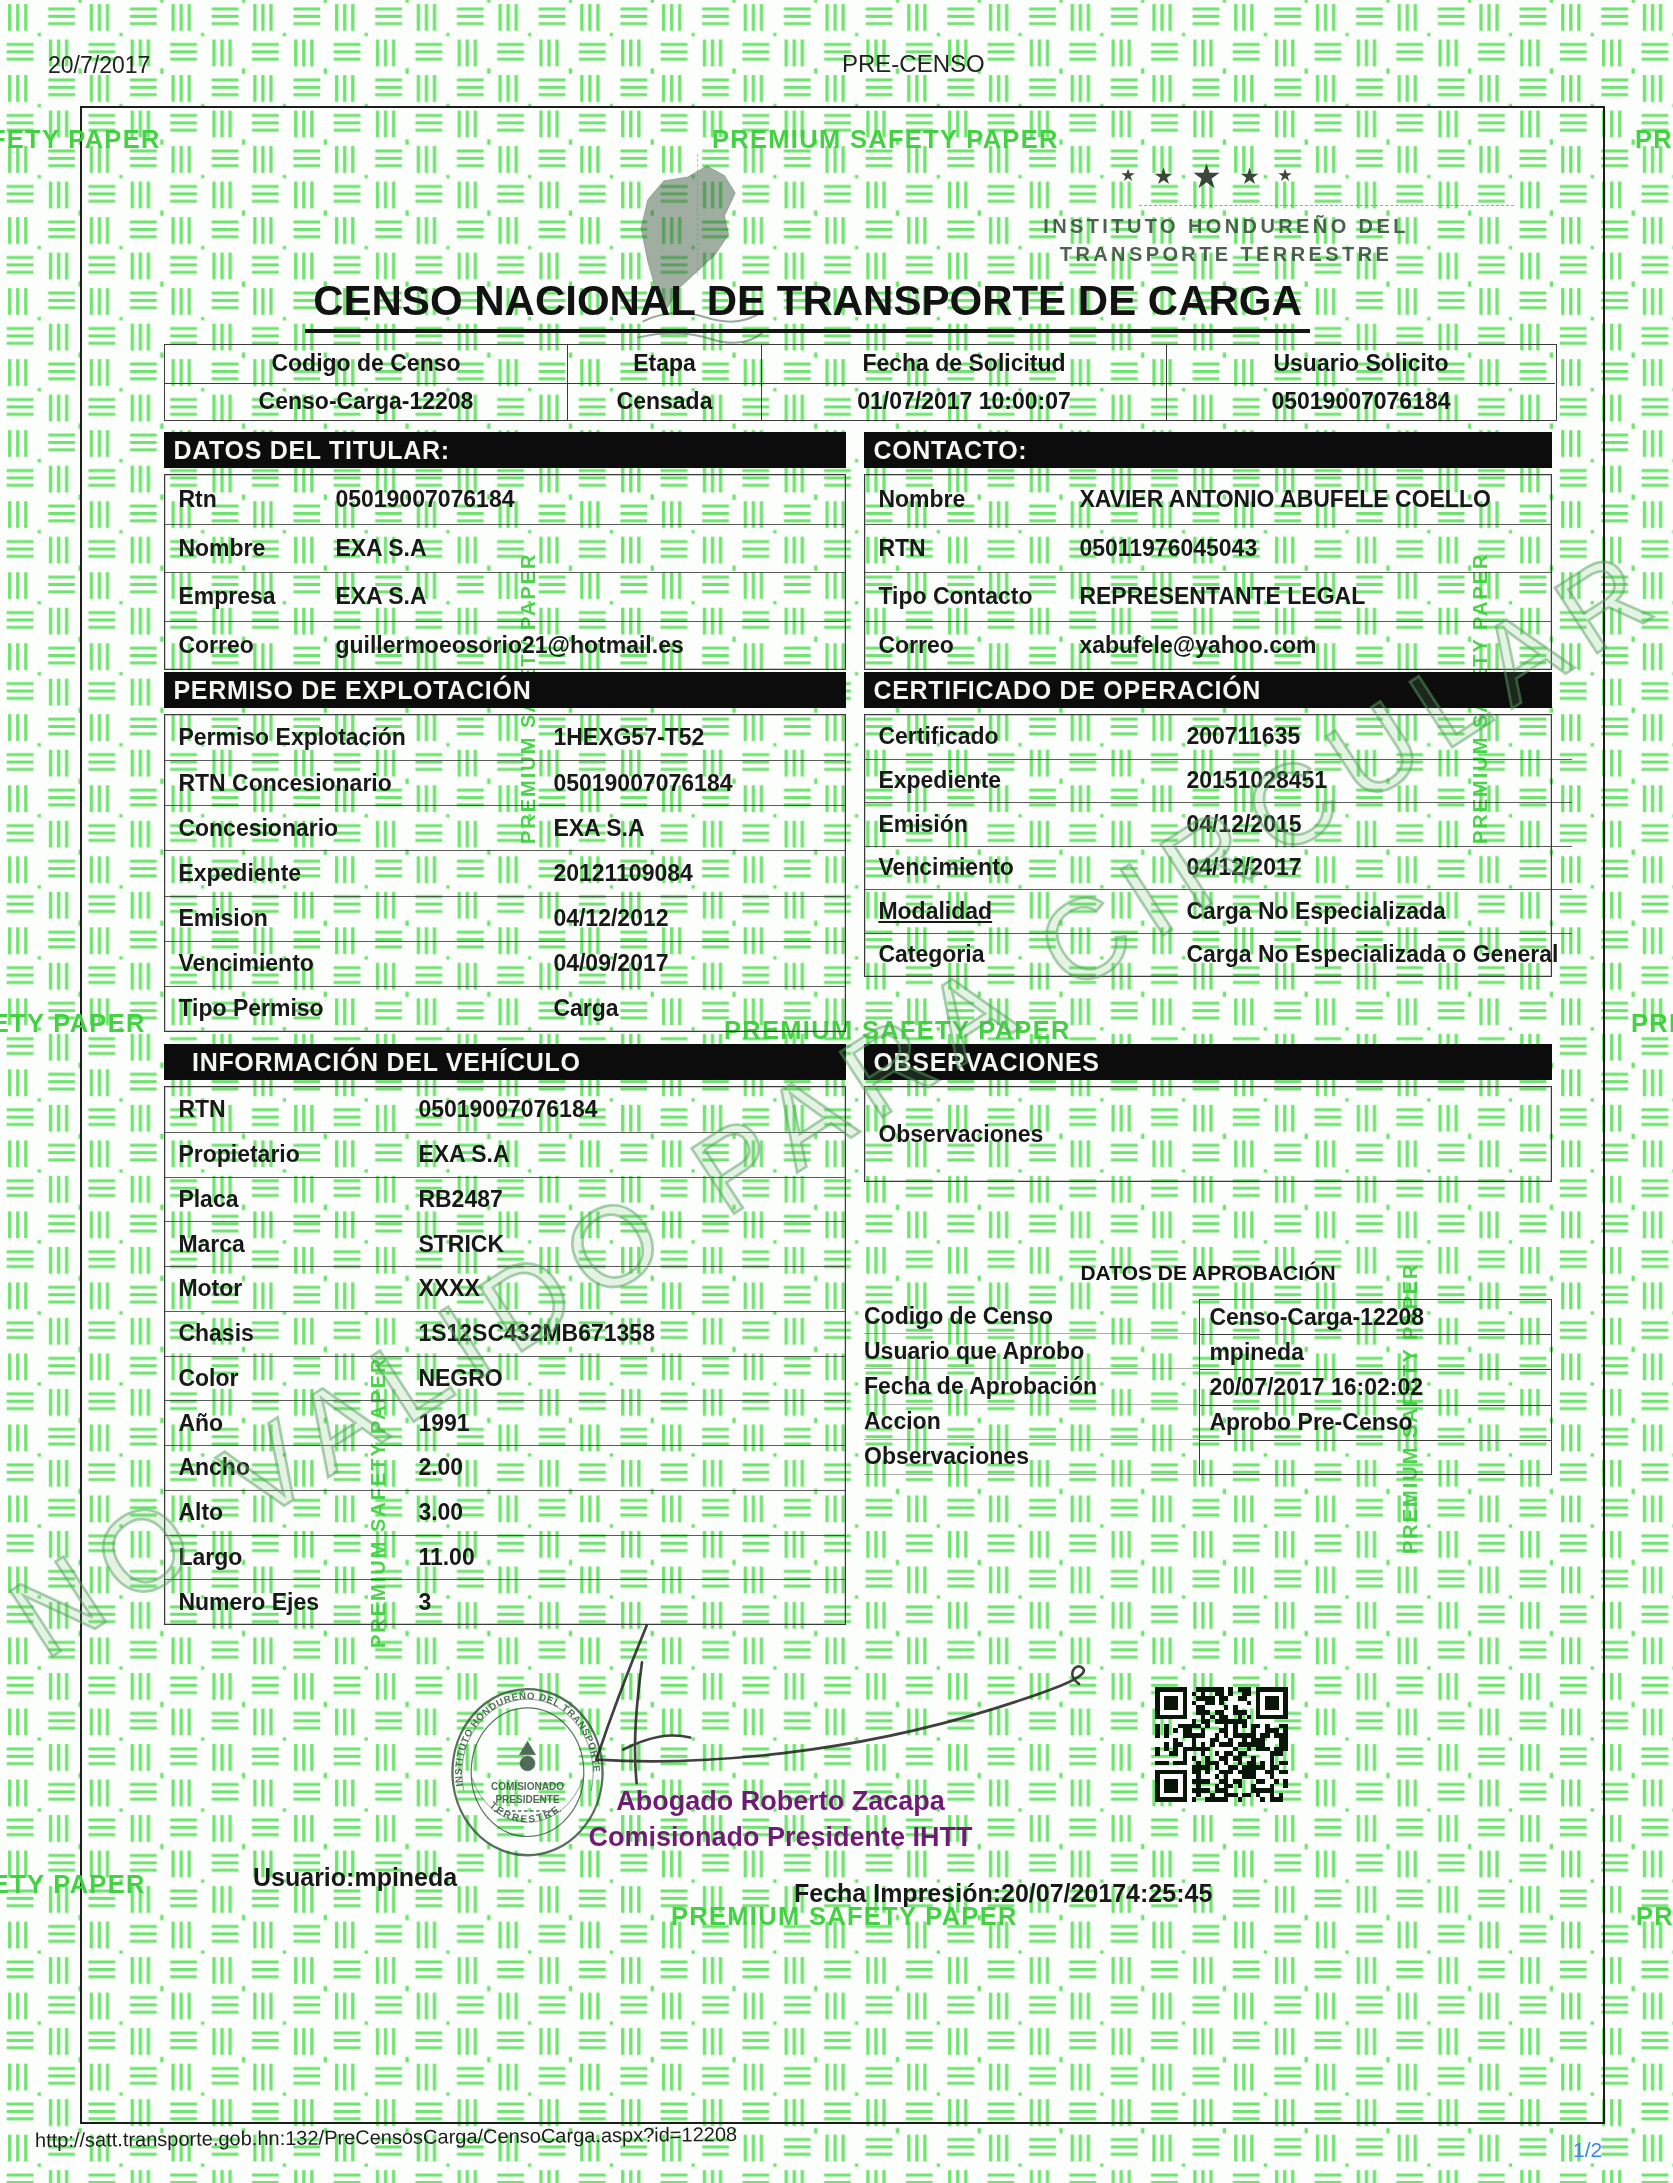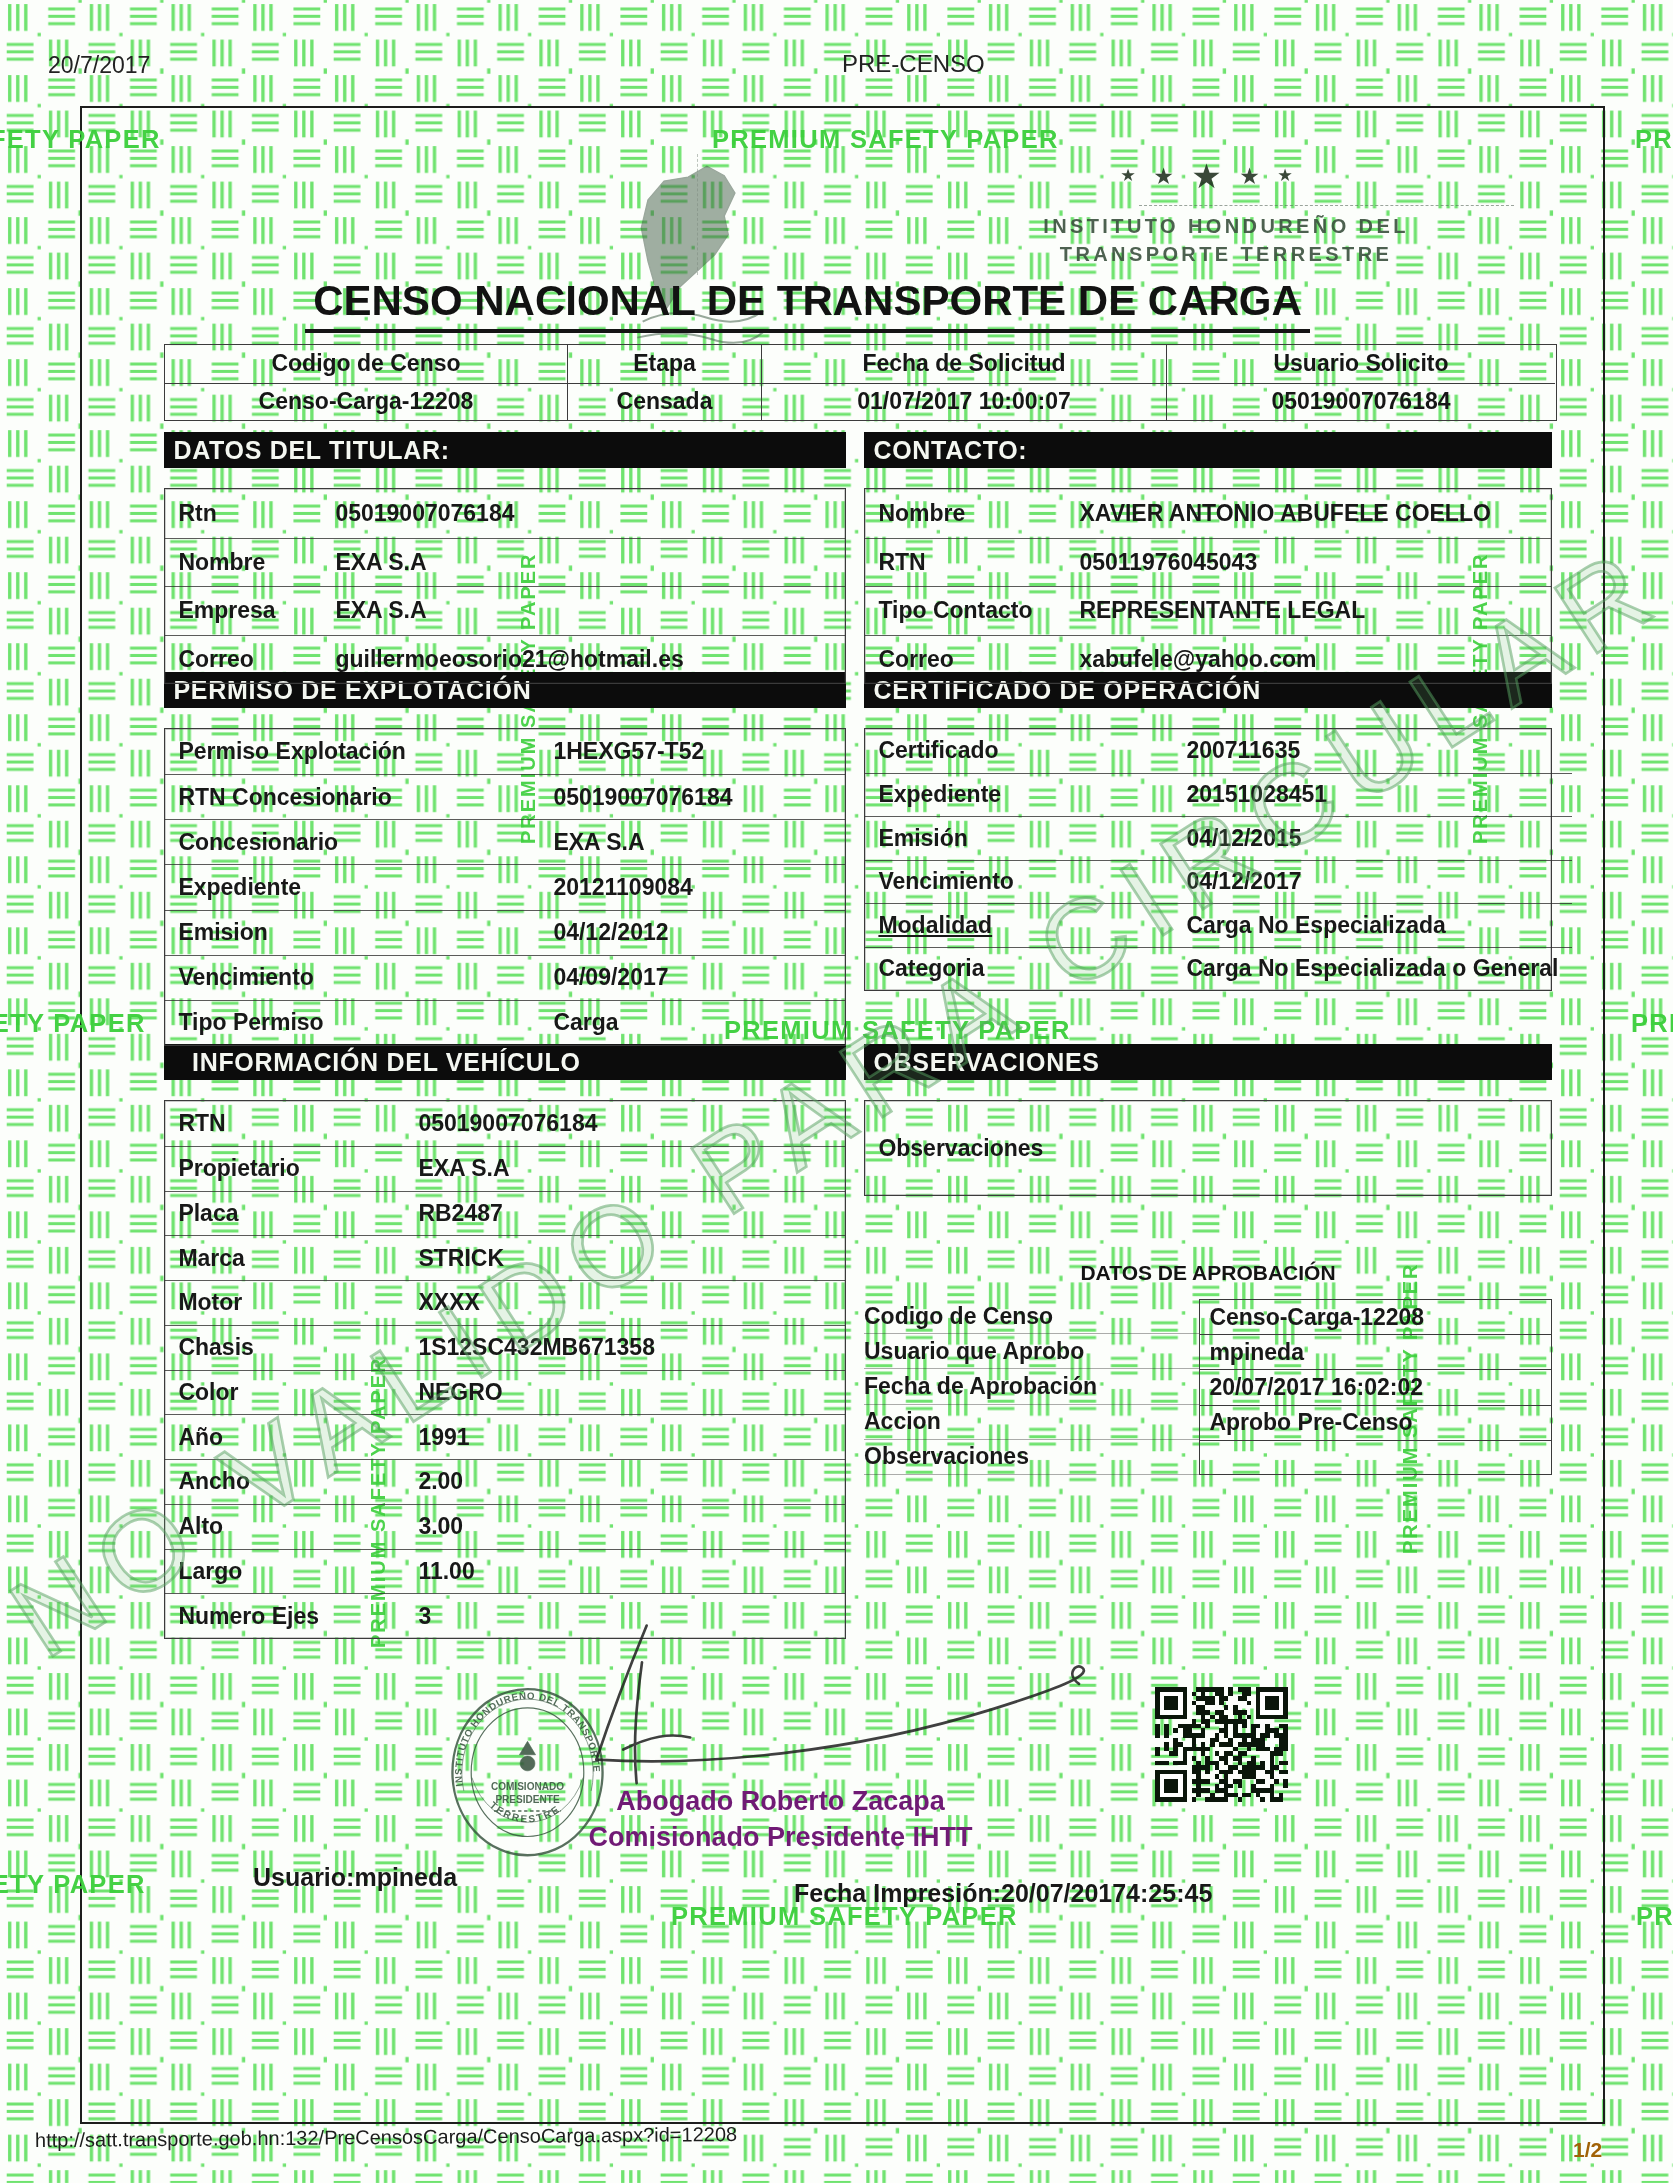--- a/index.html
+++ b/index.html
@@ -30,21 +30,21 @@
   .summary .cell{display:flex;align-items:center;justify-content:center;
     font-size:23px;font-weight:700;border-left:1.3px solid #3c3c3c;color:#161616;}
   .summary .cell.c0{border-left:none;}
   .summary .cell.vrow{border-top:1.3px solid #3c3c3c;}
   
   .bar{position:absolute;height:36px;background:#0c0c0c;color:#f4f7f1;z-index:4;
     display:flex;align-items:center;padding-left:9.4px;font-size:25px;font-weight:700;
     letter-spacing:0.7px;box-sizing:border-box;}
   
   .panel{position:absolute;z-index:4;border:1.3px solid #3b3b3b;
-    box-shadow:inset 0 0 0 0.7px rgba(60,60,60,.35);display:grid;box-sizing:border-box;margin-top:14px;}
+    box-shadow:inset 0 0 0 0.7px rgba(60,60,60,.35);display:grid;box-sizing:border-box;}
   .prow{display:flex;align-items:center;padding:0 13.4px;box-sizing:border-box;}
   .prow + .prow{border-top:1.3px solid rgba(45,45,45,.78);}
   .lbl{font-weight:700;font-size:23px;flex:0 0 auto;}
   .val{font-weight:700;font-size:23px;white-space:nowrap;}
   
   .aprob-title{position:absolute;left:864px;top:1261px;width:688px;z-index:4;
     text-align:center;font-size:21px;font-weight:700;color:#141414;}
   .aprob{position:absolute;left:864px;top:1299px;width:688px;height:176px;z-index:4;
     display:grid;grid-template-rows:repeat(5,1fr);}
   .aprob .arow{display:flex;}
@@ -60,21 +60,21 @@
     color:rgba(110,185,120,.16);-webkit-text-stroke:2.7px rgba(85,160,95,.5);
     white-space:nowrap;pointer-events:none;}
   .signame{position:absolute;left:462px;top:1783px;width:637px;z-index:5;
     text-align:center;font-size:27px;font-weight:700;line-height:36px;color:#701a75;}
   .footer-user{position:absolute;left:253px;top:1863px;z-index:4;
     font-size:25px;font-weight:700;}
   .footer-print{position:absolute;left:794px;top:1871px;z-index:4;
     font-size:25px;font-weight:700;margin-top:8px;}
   .url{position:absolute;left:35px;top:2126px;z-index:4;font-size:20px;color:#1c1c1c;
     transform:rotate(-.5deg);}
-  .pageno{position:absolute;left:1573px;top:2138px;z-index:4;font-size:21px;color:#a16207;font-weight:bold;}
+  .pageno{position:absolute;left:1573px;top:2138px;z-index:4;font-size:21px;color:#3b82f6;}
   
   .stars{position:absolute;left:1059px;top:159px;width:295px;z-index:4;
     display:flex;align-items:center;justify-content:center;gap:17.4px;color:#20301f;opacity:.88;}
   .stars span{line-height:1;}
   .org{position:absolute;left:958px;top:212px;width:536px;z-index:4;text-align:center;
     font-size:20px;font-weight:700;letter-spacing:3.4px;color:#3b513e;opacity:.9;line-height:28px;}
   .dash-h{position:absolute;left:1139px;top:205px;width:375px;z-index:4;
     border-top:1.3px dashed #5a6a5c;opacity:.6;}
   .dash-v{position:absolute;left:697px;top:154px;height:121px;z-index:4;
     border-left:1.3px dashed #7d8a7e;opacity:.5;}

